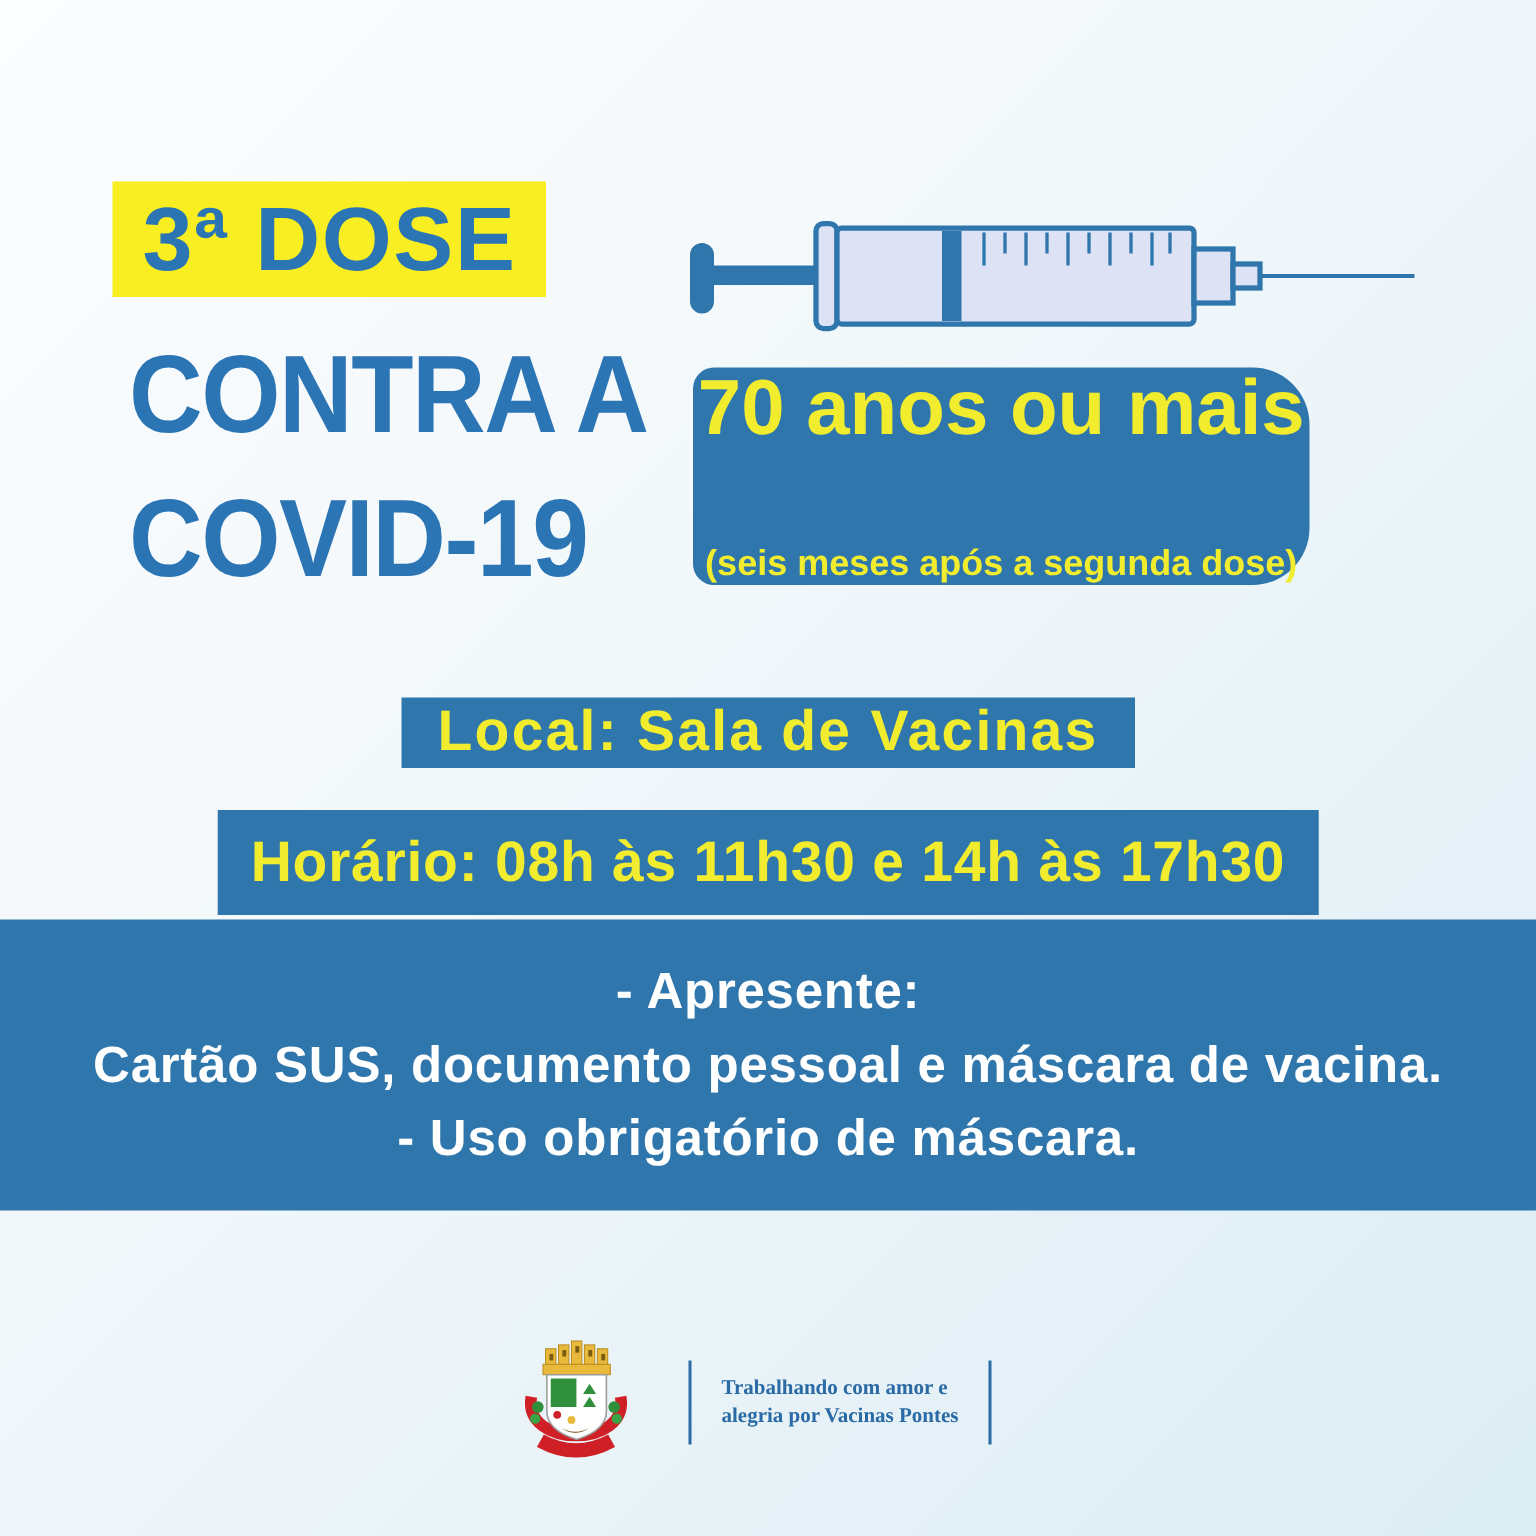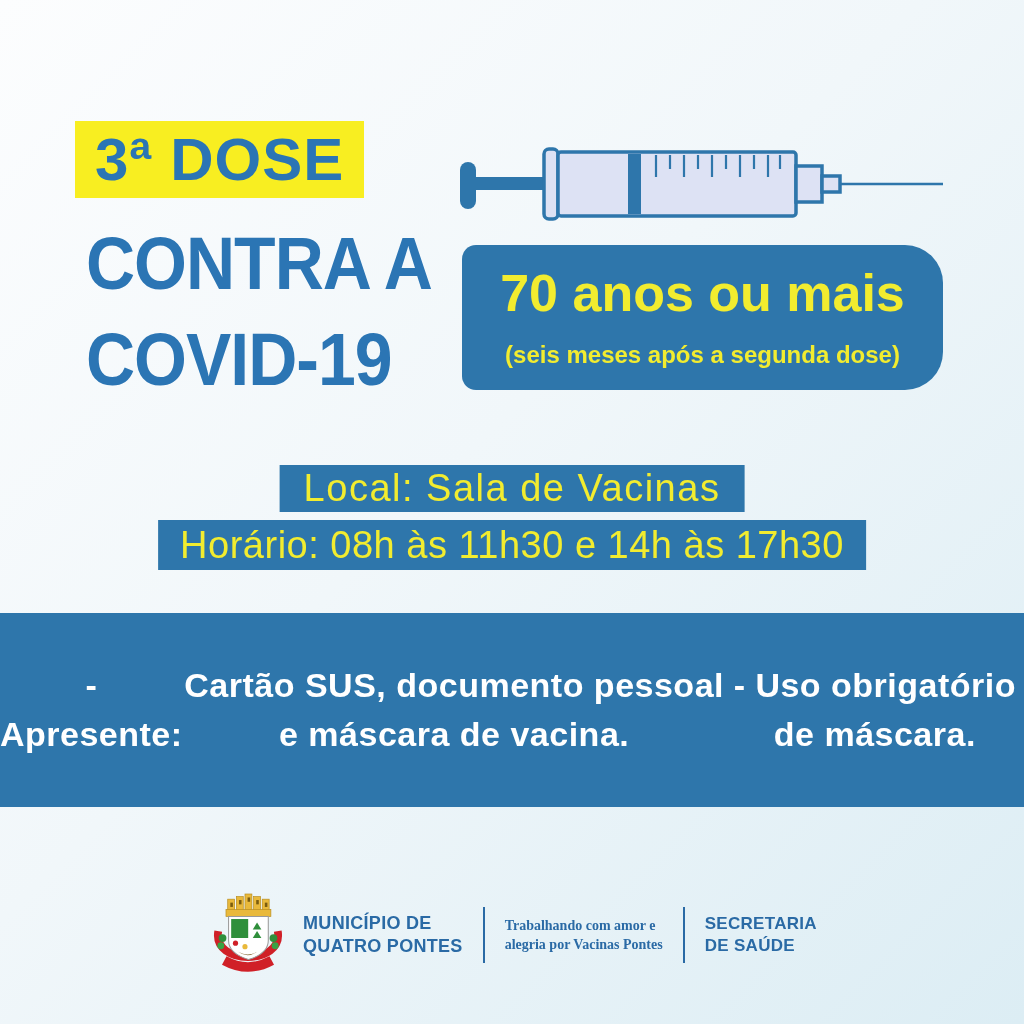--- a/index.html
+++ b/index.html
@@ -30,47 +30,47 @@
   .hl2{top:224px;}
   .hl3{top:320px;}
   
   .syringe{position:absolute;left:440px;top:135px;width:520px;height:100px;}
   .fill-blue{fill:var(--primary-blue);}
   .light-part{fill:var(--syringe-fill);stroke:var(--primary-blue);stroke-width:3.5;}
   .tick{stroke:var(--primary-blue);stroke-width:2.2;}
   .needle{stroke:var(--primary-blue);stroke-width:2.6;}
   
   .eligibility{
-    position:absolute;left:462px;top:245px;width:481px;height:145px;
+    position:absolute;left:462px;top:245px;width:411px;height:145px;
     background:var(--primary-blue);
     border-radius:14px 38px 38px 14px;
-    display:flex;flex-direction:column;align-items:center;justify-content:center;
+    display:flex;flex-direction:column;align-items:center;justify-content:space-between;
     text-align:center;
   }
   .elig-title{
     color:var(--text-yellow);font-weight:bold;font-size:52px;letter-spacing:0px;
     line-height:1.05;white-space:nowrap;
   }
   .elig-sub{
     color:var(--text-yellow);font-weight:bold;font-size:24px;margin-top:20px;
     white-space:nowrap;
   }
   
   .strip{
     position:absolute;left:50%;transform:translateX(-50%);
     background:var(--primary-blue);color:var(--text-yellow);
-    font-weight:normal;white-space:nowrap;text-align:right;
+    font-weight:bold;white-space:nowrap;text-align:right;
   }
   .strip-local{top:465px;font-size:38px;line-height:47px;padding:0 24px;letter-spacing:1.5px;}
-  .strip-hours{top:520px;font-size:38px;line-height:50px;padding:0 22px;letter-spacing:0.5px;}
+  .strip-hours{top:540px;font-size:38px;line-height:50px;padding:10px 22px;letter-spacing:0.5px;}
   
   .band{
     position:absolute;left:0;top:613px;width:100%;height:194px;
     background:var(--primary-blue);
-    display:flex;flex-direction:row;align-items:center;justify-content:center;
+    display:flex;flex-direction:column;align-items:center;justify-content:center;
     color:var(--band-text-white);font-weight:bold;font-size:34px;line-height:49px;
     letter-spacing:0.5px;text-align:center;
   }
   
   .footer{
     position:absolute;left:0;top:884px;width:100%;
     display:flex;align-items:center;justify-content:center;
     color:var(--footer-blue);
   }
   .crest{width:82px;height:102px;margin-right:14px;flex:0 0 auto;}
@@ -159,29 +159,21 @@
         <path d="M25 31 h46 v28 q0 15 -23 22 q-23 -7 -23 -22 Z" fill="#ffffff" stroke="#9a9a9a" stroke-width="1.2"></path>
         <path d="M28 34 h20 v22 h-20 Z" fill="#2f8f3b"></path>
         <path d="M48 34 l18 0 l-14 38 q-2 -1 -4 -2 Z" fill="#ffffff"></path>
         <path d="M58 38 l5 8 h-10 Z" fill="#2f8f3b"></path>
         <path d="M58 48 l5 8 h-10 Z" fill="#2f8f3b"></path>
         <circle cx="33" cy="62" r="3" fill="#d02027"></circle>
         <circle cx="44" cy="66" r="3" fill="#e9b93b"></circle>
         <path d="M36 72 q11 6 22 0 q-11 8 -22 0 Z" fill="#8a6d3b"></path>
       </g>
     </svg>
-    <div class="f-block f-muni">
-      <div>MUNICÍPIO DE</div>
-      <div>QUATRO PONTES</div>
-    </div>
     <div class="f-divider"></div>
     <div class="f-block f-slogan">
       <div>Trabalhando com amor e</div>
       <div>alegria por Vacinas Pontes</div>
     </div>
     <div class="f-divider"></div>
-    <div class="f-block f-dept">
-      <div>SECRETARIA</div>
-      <div>DE SAÚDE</div>
-    </div>
   </div>
 
 </div>
 
 </body></html>

